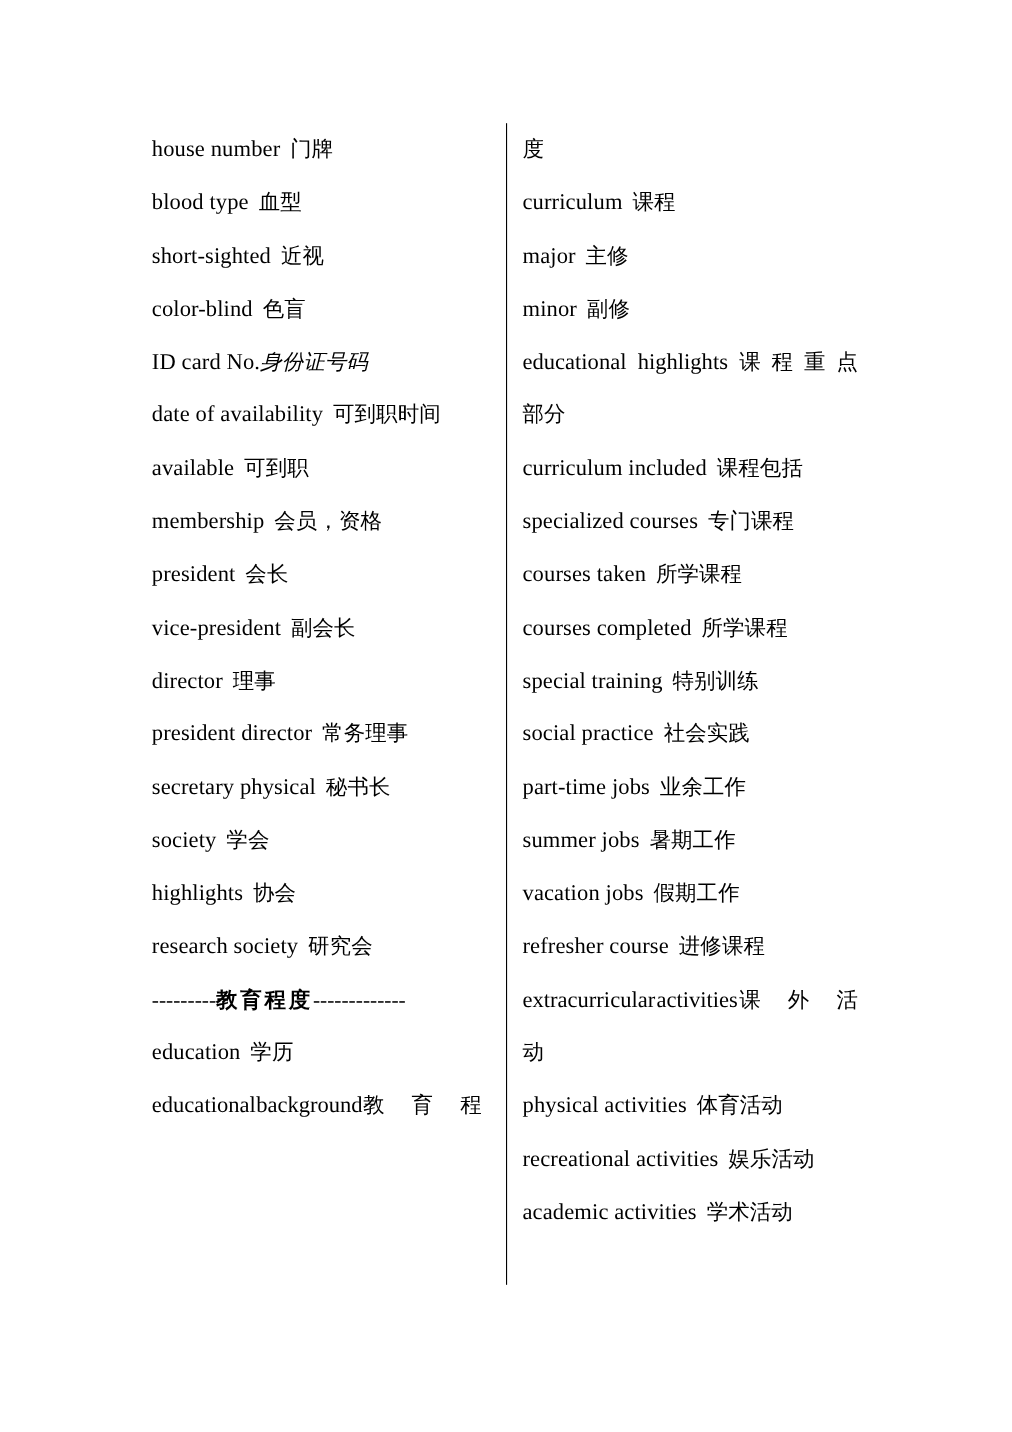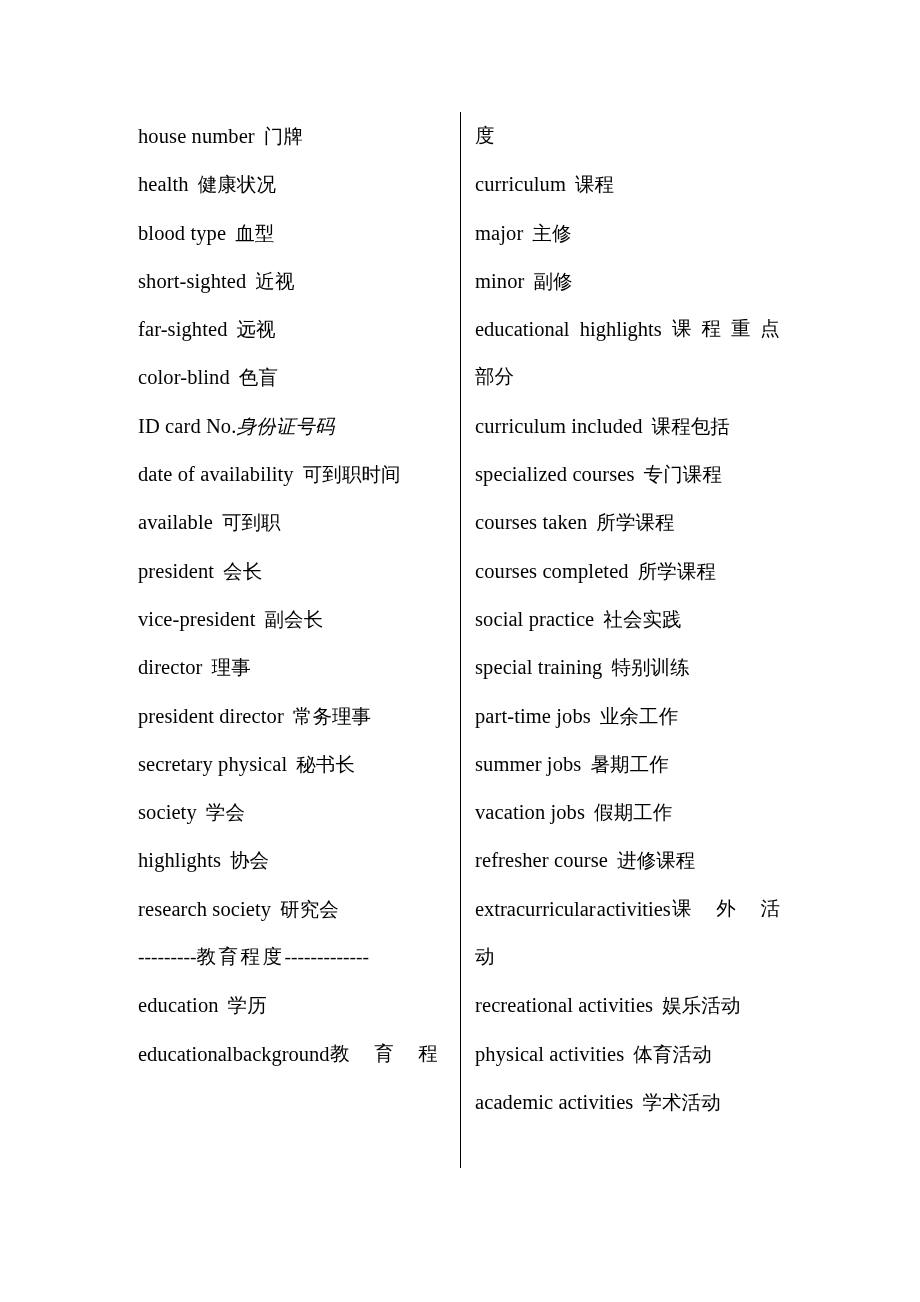--- a/index.html
+++ b/index.html
@@ -84,42 +84,41 @@
     font-size: 19.5px;
   }
 
   .entry.sep {
     font-size: 19.5px;
     letter-spacing: 0;
   }
   .entry.sep .dash {
     font-family: "Liberation Serif", "DejaVu Serif", serif;
   }
-  .entry.sep .zh { margin-left: 0; }
+  .entry.sep .zh { margin-left: 0; font-weight: bold; }
   .entry.sep .zh .ch { letter-spacing: 2.5px; }
 </style>
 </head>
 <body>
 
 <div class="page">
 
   <div class="col-divider"></div>
 
   <div class="columns">
 
     <div class="column column-left">
         <div class="entry"><span class="en">house number</span><span class="zh">门牌</span></div>
-        <div class="entry"><span class="en">health</span><span class="zh">健康状况</span></div>
         <div class="entry"><span class="en">blood type</span><span class="zh">血型</span></div>
         <div class="entry"><span class="en">short-sighted</span><span class="zh">近视</span></div>
-        <div class="entry"><span class="en">far-sighted</span><span class="zh">远视</span></div>
         <div class="entry"><span class="en">color-blind</span><span class="zh">色盲</span></div>
         <div class="entry tight"><span class="en">ID card No.</span><span class="zh">身份证号码</span></div>
         <div class="entry"><span class="en">date of availability</span><span class="zh">可到职时间</span></div>
         <div class="entry"><span class="en">available</span><span class="zh">可到职</span></div>
+        <div class="entry"><span class="en">membership</span><span class="zh">会员，资格</span></div>
         <div class="entry"><span class="en">president</span><span class="zh">会长</span></div>
         <div class="entry"><span class="en">vice-president</span><span class="zh">副会长</span></div>
         <div class="entry"><span class="en">director</span><span class="zh">理事</span></div>
         <div class="entry"><span class="en">president director</span><span class="zh">常务理事</span></div>
         <div class="entry"><span class="en">secretary physical</span><span class="zh">秘书长</span></div>
         <div class="entry"><span class="en">society</span><span class="zh">学会</span></div>
         <div class="entry"><span class="en">highlights</span><span class="zh">协会</span></div>
         <div class="entry"><span class="en">research society</span><span class="zh">研究会</span></div>
         <div class="entry sep"><span class="dash">---------</span><span class="zh"><span class="ch">教</span><span class="ch">育</span><span class="ch">程</span><span class="ch">度</span></span><span class="dash">-------------</span></div>
         <div class="entry"><span class="en">education</span><span class="zh">学历</span></div>
@@ -147,36 +146,36 @@
             <span class="ch">程</span>
             <span class="ch">重</span>
             <span class="ch">点</span>
           </span>
         </div>
         <div class="entry cont">部分</div>
         <div class="entry"><span class="en">curriculum included</span><span class="zh">课程包括</span></div>
         <div class="entry"><span class="en">specialized courses</span><span class="zh">专门课程</span></div>
         <div class="entry"><span class="en">courses taken</span><span class="zh">所学课程</span></div>
         <div class="entry"><span class="en">courses completed</span><span class="zh">所学课程</span></div>
+        <div class="entry"><span class="en">special training</span><span class="zh">特别训练</span></div>
         <div class="entry"><span class="en">social practice</span><span class="zh">社会实践</span></div>
-        <div class="entry"><span class="en">special training</span><span class="zh">特别训练</span></div>
         <div class="entry"><span class="en">part-time jobs</span><span class="zh">业余工作</span></div>
         <div class="entry"><span class="en">summer jobs</span><span class="zh">暑期工作</span></div>
         <div class="entry"><span class="en">vacation jobs</span><span class="zh">假期工作</span></div>
         <div class="entry"><span class="en">refresher course</span><span class="zh">进修课程</span></div>
         <div class="entry justified">
           <span class="en">extracurricular</span>
           <span class="en">activities</span>
           <span class="zh">
             <span class="ch">课</span>
             <span class="ch">外</span>
             <span class="ch">活</span>
           </span>
         </div>
         <div class="entry cont">动</div>
+        <div class="entry"><span class="en">physical activities</span><span class="zh">体育活动</span></div>
         <div class="entry"><span class="en">recreational activities</span><span class="zh">娱乐活动</span></div>
-        <div class="entry"><span class="en">physical activities</span><span class="zh">体育活动</span></div>
         <div class="entry"><span class="en">academic activities</span><span class="zh">学术活动</span></div>
       </div>
 
   </div>
 
 </div>
 
 </body></html>

